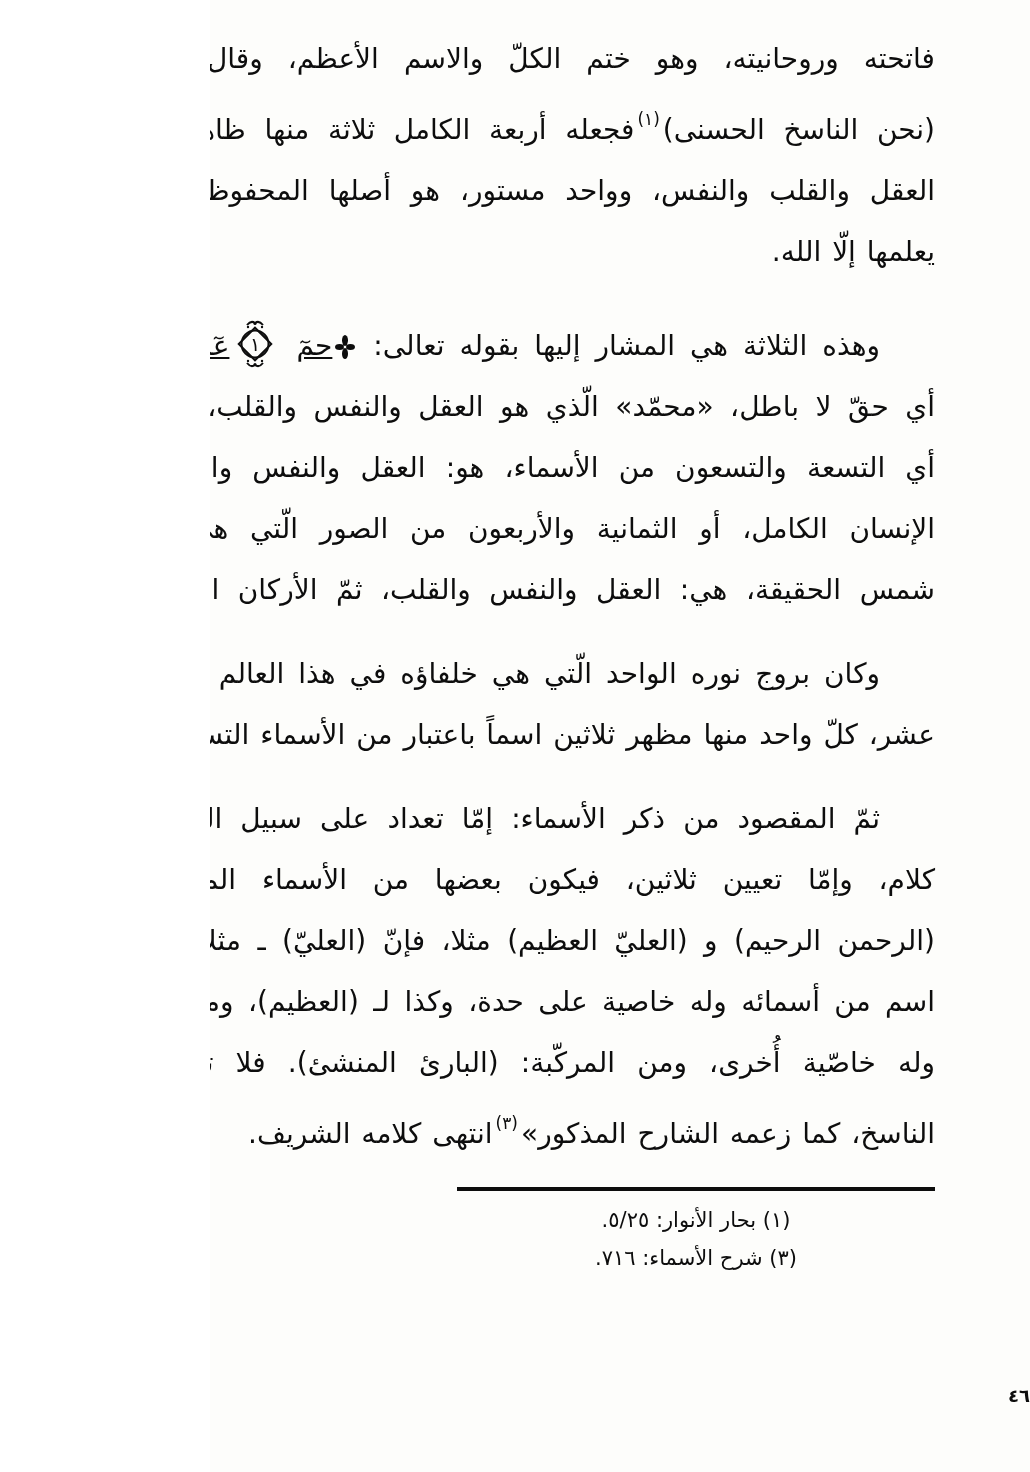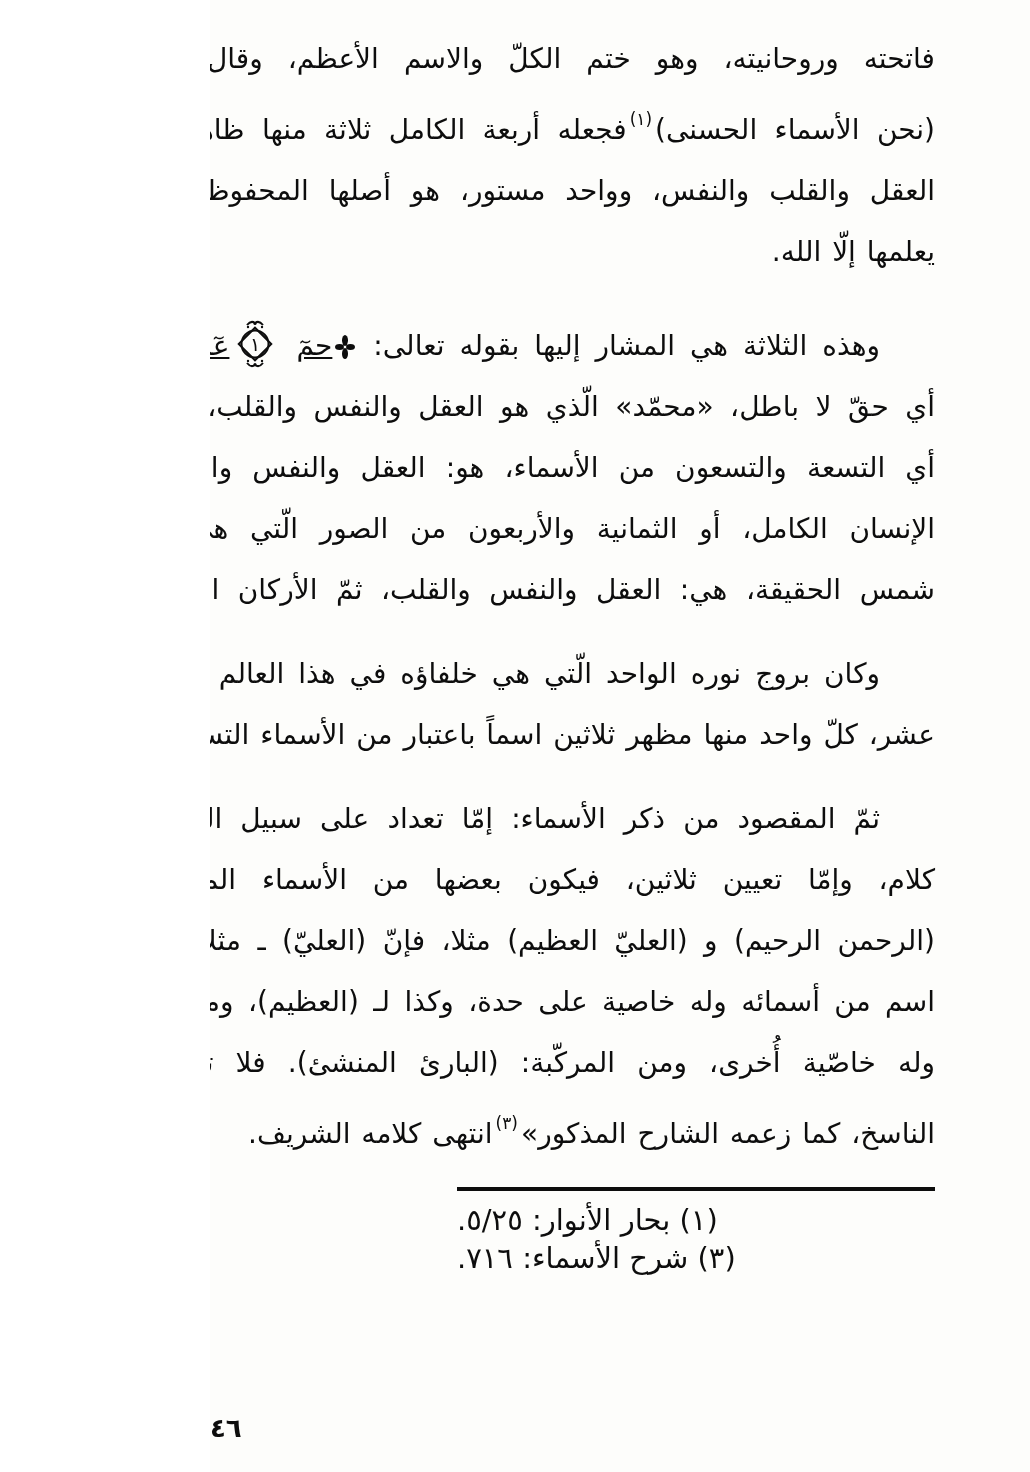--- a/index.html
+++ b/index.html
@@ -55,48 +55,47 @@
     vertical-align:-14px;
     margin:0 4px;
   }
   .footnotes{
     width:478px;
     margin-top:22px;
     border-top:4px solid #0d0d0d;
     padding-top:10px;
   }
   .footnote-line{
-    font-size:29px;
+    font-size:21px;
     line-height:38px;
-    text-align:left;
+    text-align:center;
     color:#0d0d0d;
   }
   .page-number{
     position:absolute;
     top:1385px;
     left:0;
     width:100%;
-    text-align:left;
-    font-size:26px;
+    text-align:right;
+    font-size:18px;
     font-weight:bold;
     color:#0d0d0d;
-    margin-top:28px;
   }
 </style>
 </head>
 <body>
 
 <div class="page">
 
   <div class="text-block">
 
     <div class="para">
       <div class="line">فاتحته وروحانيته، وهو ختم الكلّ والاسم الأعظم، وقال خلفاؤه:</div>
       <div class="line">
-        <span>(نحن الأسماء الحسنى)</span><span class="sup">(١)</span><span>فجعله أربعة الكامل ثلاثة منها ظاهرة، هي:</span>
+        <span>(نحن الناسخ الحسنى)</span><span class="sup">(١)</span><span>فجعله أربعة الكامل ثلاثة منها ظاهرة، هي:</span>
       </div>
       <div class="line">العقل والقلب والنفس، وواحد مستور، هو أصلها المحفوظ الّذي لا</div>
       <div class="line last">يعلمها إلّا الله.</div>
     </div>
 
     <div class="para">
       <div class="line indent">
         <span>وهذه الثلاثة هي المشار إليها بقوله تعالى:</span>
         <svg class="ornament" viewBox="0 0 24 30" xmlns="http://www.w3.org/2000/svg">
           <g fill="#0d0d0d">

